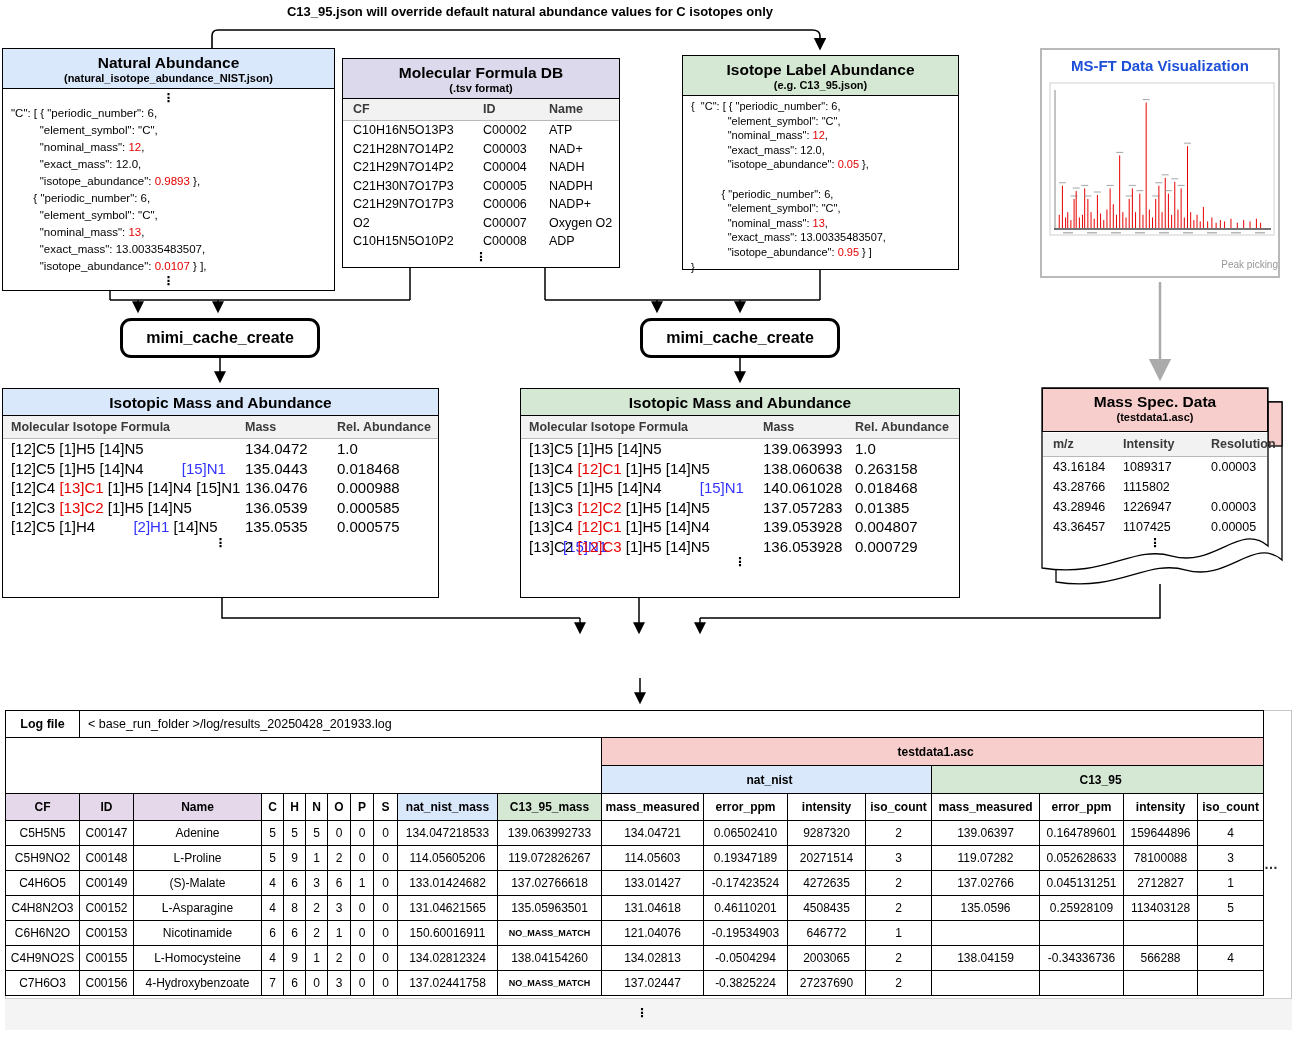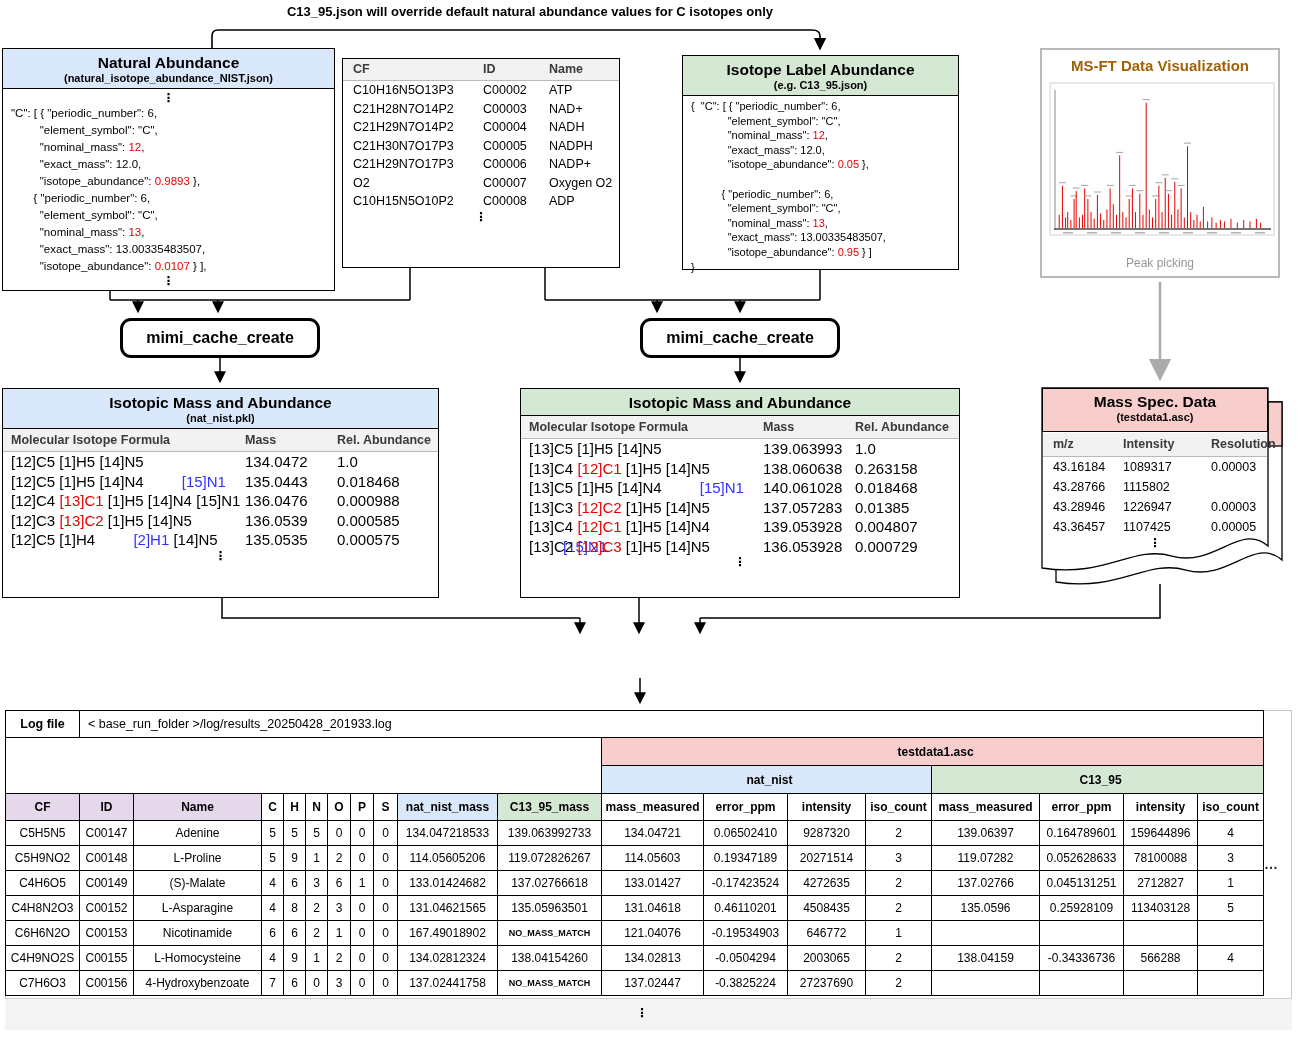--- a/index.html
+++ b/index.html
@@ -34,23 +34,23 @@
   .ms-row.subhd{height:23px;line-height:23px;}
 
   
   .proc{background:#fff;border:3px solid #000;border-radius:11px;display:flex;align-items:center;justify-content:center;font-weight:bold;font-size:16px;box-sizing:border-box;}
 
   
   #annotation{left:250px;top:4px;width:560px;text-align:center;font-weight:bold;font-size:13px;}
 
   
   #msft{left:1040px;top:48px;width:240px;height:230px;border:2px solid #b9b9b9;background:#fff;box-sizing:border-box;}
-  #msft .t1{color:#a16207;font-weight:bold;font-size:15px;text-align:center;margin-top:7px;}
+  #msft .t1{color:#1d4ed8;font-weight:bold;font-size:15px;text-align:center;margin-top:7px;}
   #msft svg{position:absolute;left:7px;top:32px;}
-  #msft .cap{position:absolute;left:0;right:0;bottom:6px;text-align:center;color:#979797;font-size:12px;}
+  #msft .cap{position:absolute;left:0;right:0;bottom:6px;text-align:right;color:#979797;font-size:10px;}
 
   
   #ms-head{left:1042px;top:388px;width:226px;height:44px;background:var(--header-pink,#f8cecc);border:1px solid #000;box-sizing:border-box;text-align:center;padding-top:3px;}
   #ms-table{left:1043px;top:433px;width:224px;}
 
   
   #panel{left:5px;top:710px;width:1287px;height:320px;border:1px solid #c6c6c6;background:#fff;box-sizing:border-box;}
   #results{position:absolute;left:-1px;top:-1px;}
   table.rt{border-collapse:collapse;table-layout:fixed;width:1258px;font-size:12px;}
   .rt th,.rt td{border:1px solid #000;overflow:hidden;white-space:nowrap;text-align:center;padding:0 1px;background:#fff;}
@@ -135,20 +135,24 @@
           <div class="jline"><span>         "element_symbol": "C",</span></div>
           <div class="jline"><span>         "nominal_mass": </span><span class="c-red">13</span><span>,</span></div>
           <div class="jline"><span>         "exact_mass": 13.00335483507,</span></div>
           <div class="jline"><span>         "isotope_abundance": </span><span class="c-red">0.0107</span><span> } ],</span></div>
         </div>
       <span class="vell">⋮</span>
     </div>
   </div>
 
   <div class="abs dbox" style="left:342px;top:58px;width:278px;height:210px;">
+    <div class="hd hd-purple">
+      <div class="t1">Molecular Formula DB</div>
+      <div class="t2">(.tsv format)</div>
+    </div>
     <div>
         <div class="fdb-row subhd">
           <span>CF</span>
           <span>ID</span>
           <span>Name</span>
         </div>
         <div class="fdb-row">
           <span>C10H16N5O13P3</span>
           <span>C00002</span>
           <span>ATP</span>
@@ -309,21 +313,20 @@
   <div class="abs proc" style="left:120px;top:318px;width:200px;height:40px;">
     <span>mimi_cache_create</span>
   </div>
   <div class="abs proc" style="left:640px;top:318px;width:200px;height:40px;">
     <span>mimi_cache_create</span>
   </div>
 
   <div class="abs dbox" style="left:2px;top:388px;width:437px;height:210px;">
     <div class="hd hd-blue">
       <div class="t1">Isotopic Mass and Abundance</div>
-      <div class="t2">(nat_nist.pkl)</div>
     </div>
     <div>
         <div class="iso-row subhd">
           <span>Molecular Isotope Formula</span>
           <span>Mass</span>
           <span>Rel. Abundance</span>
         </div>
         <div class="iso-row">
           <span><span>[12]C5 [1]H5 [14]N5</span></span>
           <span>134.0472</span>
@@ -576,21 +579,21 @@
             <tr class="r-data">
               <td>C6H6N2O</td>
               <td>C00153</td>
               <td>Nicotinamide</td>
               <td>6</td>
               <td>6</td>
               <td>2</td>
               <td>1</td>
               <td>0</td>
               <td>0</td>
-              <td>167.49018902</td>
+              <td>150.60016911</td>
               <td class="nmm">NO_MASS_MATCH</td>
               <td>121.04076</td>
               <td>-0.19534903</td>
               <td>646772</td>
               <td>1</td>
               <td>&nbsp;</td>
               <td>&nbsp;</td>
               <td>&nbsp;</td>
               <td>&nbsp;</td>
             </tr>

